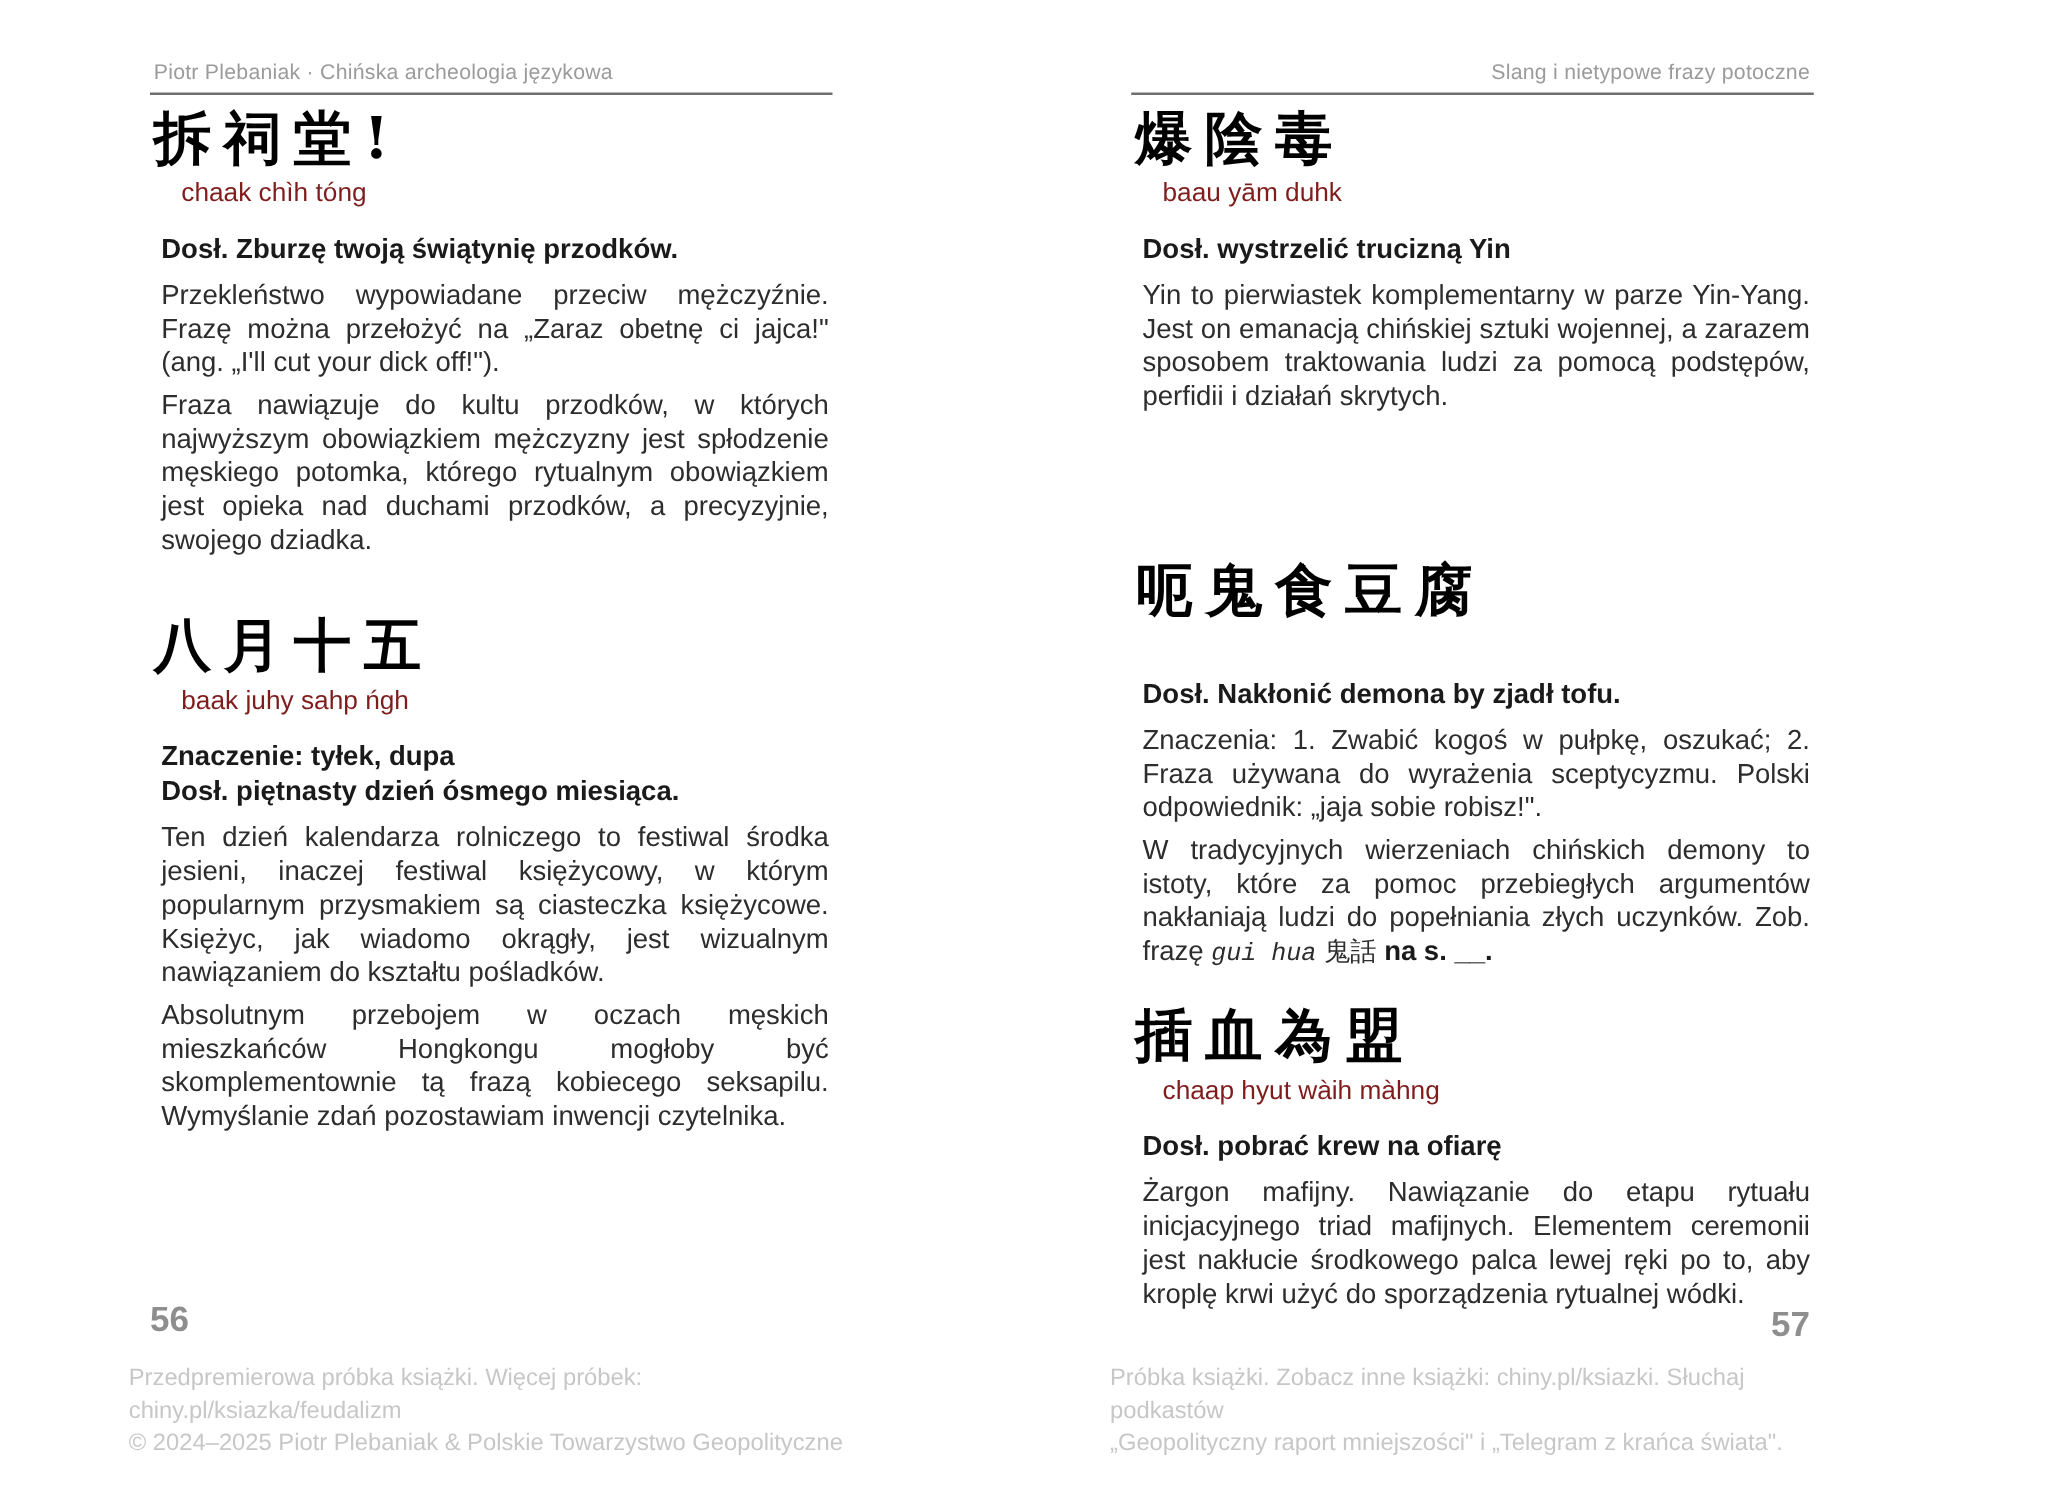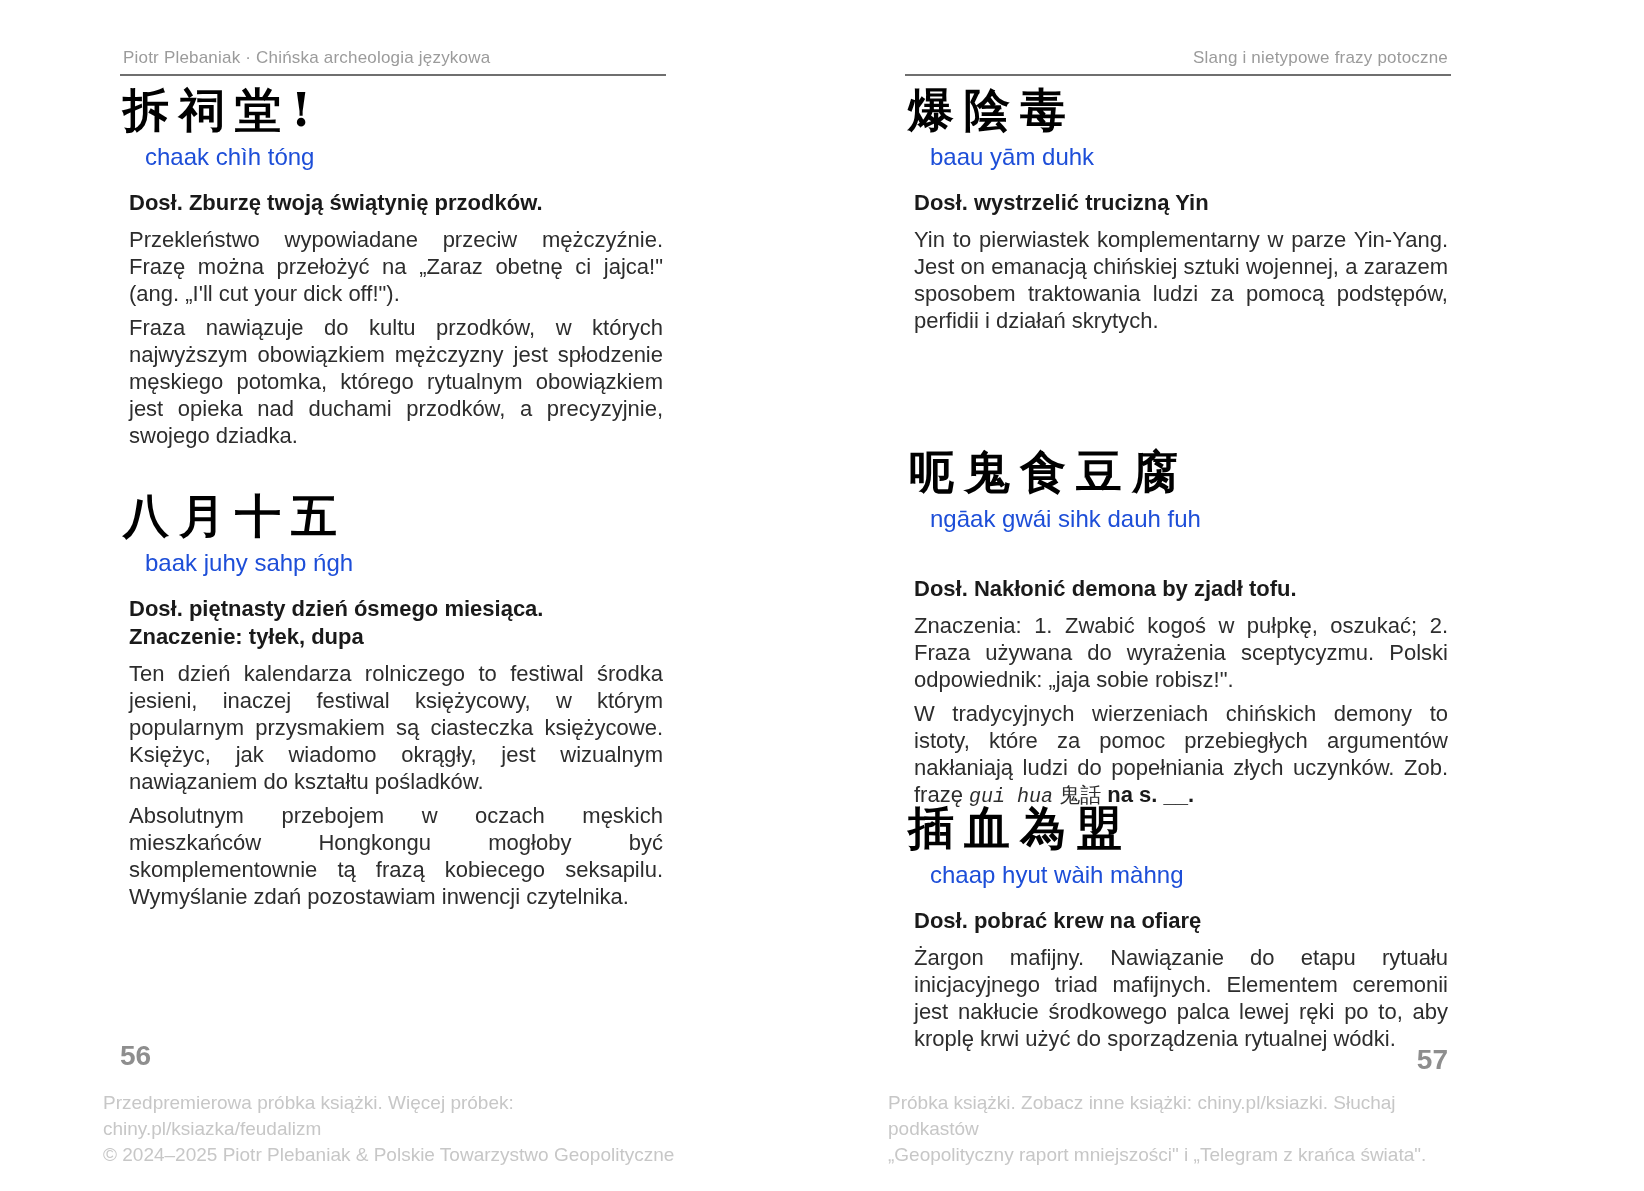--- a/index.html
+++ b/index.html
@@ -27,21 +27,21 @@
 
   .entry{position:absolute;left:0;right:0;}
   .hanzi{
     font-family:"DejaVu Serif",serif;
     font-size:46px;line-height:1.15;
     color:#000000;letter-spacing:10px;
     font-weight:bold;
   }
   .roman{
     margin:6px 0 0 22px;
-    font-size:24px;color:#1d4ed8;
+    font-size:21px;color:#7f1d1d;
   }
   .defs{margin:18px 0 0 6px;}
   .defs.gap-lg{margin-top:42px;}
   .lead{
     font-weight:bold;font-size:22px;line-height:28px;color:#1a1a1a;
   }
   .para{
     margin:7px 0 0 0;
     font-size:22px;line-height:27px;
     text-align:justify;
@@ -84,22 +84,22 @@
       <div class="lead">Dosł. Zburzę twoją świątynię przodków.</div>
       <p class="para">Przekleństwo wypowiadane przeciw mężczyźnie. Frazę można przełożyć na „Zaraz obetnę ci jajca!" (ang. „I'll cut your dick off!").</p>
       <p class="para">Fraza nawiązuje do kultu przodków, w których najwyższym obowiązkiem mężczyzny jest spłodzenie męskiego potomka, którego rytualnym obowiązkiem jest opieka nad duchami przodków, a precyzyjnie, swojego dziadka.</p>
     </div>
   </div>
 
   <div class="entry" style="top:486px;">
     <div class="hanzi">八月十五</div>
     <div class="roman">baak juhy sahp ńgh</div>
     <div class="defs">
+      <div class="lead">Znaczenie: tyłek, dupa</div>
       <div class="lead">Dosł. piętnasty dzień ósmego miesiąca.</div>
-      <div class="lead">Znaczenie: tyłek, dupa</div>
       <p class="para">Ten dzień kalendarza rolniczego to festiwal środka jesieni, inaczej festiwal księżycowy, w którym popularnym przysmakiem są ciasteczka księżycowe. Księżyc, jak wiadomo okrągły, jest wizualnym nawiązaniem do kształtu pośladków.</p>
       <p class="para">Absolutnym przebojem w oczach męskich mieszkańców Hongkongu mogłoby być skomplementownie tą frazą kobiecego seksapilu. Wymyślanie zdań pozostawiam inwencji czytelnika.</p>
     </div>
   </div>
 
   <div class="page-number left">56</div>
   <div class="footer">
     <div>Przedpremierowa próbka książki. Więcej próbek: chiny.pl/ksiazka/feudalizm</div>
     <div>© 2024–2025 Piotr Plebaniak &amp; Polskie Towarzystwo Geopolityczne</div>
   </div>
@@ -113,21 +113,20 @@
     <div class="hanzi">爆陰毒</div>
     <div class="roman">baau yām duhk</div>
     <div class="defs">
       <div class="lead">Dosł. wystrzelić trucizną Yin</div>
       <p class="para">Yin to pierwiastek komplementarny w parze Yin-Yang. Jest on emanacją chińskiej sztuki wojennej, a zarazem sposobem traktowania ludzi za pomocą podstępów, perfidii i działań skrytych.</p>
     </div>
   </div>
 
   <div class="entry" style="top:442px;">
     <div class="hanzi">呃鬼食豆腐</div>
-    <div class="roman">ngāak gwái sihk dauh fuh</div>
     <div class="defs gap-lg">
       <div class="lead">Dosł. Nakłonić demona by zjadł tofu.</div>
       <p class="para">Znaczenia: 1. Zwabić kogoś w pułpkę, oszukać; 2. Fraza używana do wyrażenia sceptycyzmu. Polski odpowiednik: „jaja sobie robisz!".</p>
       <p class="para"><span>W tradycyjnych wierzeniach chińskich demony to istoty, które za pomoc przebiegłych argumentów nakłaniają ludzi do popełniania złych uczynków. Zob. frazę</span> <span class="ref-italic">gui hua</span> <span class="ref-hanzi">鬼話</span> <span class="ref-rest">na s. __.</span></p>
     </div>
   </div>
 
   <div class="entry" style="top:798px;">
     <div class="hanzi">插血為盟</div>
     <div class="roman">chaap hyut wàih màhng</div>

